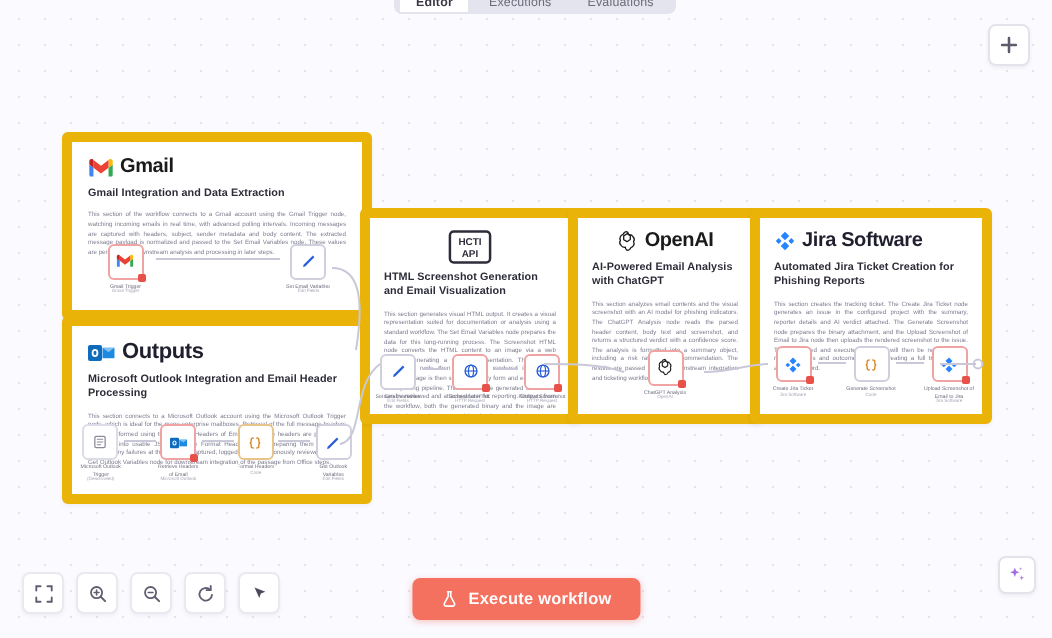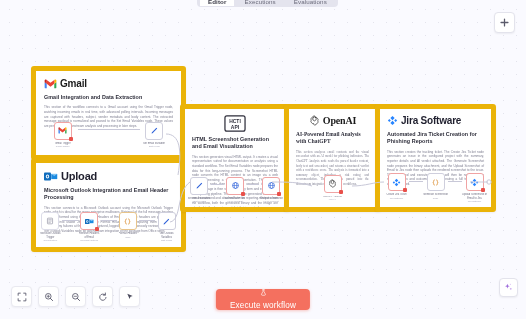--- a/index.html
+++ b/index.html
@@ -105,25 +105,24 @@
     color: #ffffff;
     border: none;
     border-radius: 4px;
     height: 21px;
     padding: 0 14px;
     display: flex;
     align-items: center;
     gap: 5px;
     font-family: "Liberation Sans", sans-serif;
     font-size: 8.2px;
-    font-weight: normal;
+    font-weight: bold;
     letter-spacing: .15px;
     box-shadow: 0 1px 3px rgba(242,100,80,.35);
     z-index: 30;
-    flex-direction: column;
   }
 
   
   .card {
     position: absolute;
     background: #ffffff;
     border: 5px solid #eab308;
     border-radius: 3px;
     box-shadow: 0 1px 2px rgba(20,20,40,.05);
     overflow: hidden;
@@ -342,21 +341,21 @@
 <div class="card" style="left:31px; top:158px; width:145px; height:84px;">
   <div class="card-inner">
     <div class="brand">
       <svg width="14" height="11" viewBox="0 0 22 17">
         <rect x="0" y="2.2" width="11" height="12.6" rx="1.5" fill="#0f6cbd"></rect>
         <ellipse cx="5.5" cy="8.5" rx="2.6" ry="3.2" fill="#ffffff"></ellipse>
         <ellipse cx="5.5" cy="8.5" rx="1.2" ry="1.7" fill="#0f6cbd"></ellipse>
         <path d="M11.4 4.4h9.4v8.2h-9.4z" fill="#1b8ae0"></path>
         <path d="M11.4 4.4l4.7 3.5 4.7-3.5z" fill="#7fc2f2"></path>
       </svg>
-      <span class="brand-name" style="color:#1f1f2e; font-size:11px;">Upload</span>
+      <span class="brand-name" style="color:#1f1f2e; font-size:11px;">Outputs</span>
     </div>
     <div class="card-title">Microsoft Outlook Integration and Email Header Processing</div>
     <div class="card-body">This section connects to a Microsoft Outlook account using the Microsoft Outlook Trigger node, which is ideal for the many enterprise mailboxes. Retrieval of the full message headers is then performed using the Retrieve Headers of Email node. The headers are parsed and converted into usable JSON with the Format Headers node, preparing them for further analysis. Any failures at this step are captured, logged and asynchronously reviewed, and the Get Outlook Variables node for downstream integration of the passage from Office steps.</div>
 
     <div class="noderow" style="bottom:5px; padding:0 3px;">
       <div class="nodewrap" style="width:34px;">
         <div class="node trigger" style="border-color:#dcdce8;">
           <svg width="8" height="8" viewBox="0 0 14 14">
             <rect x="2.5" y="2" width="9" height="10" rx="1" fill="none" stroke="#8a8a9c" stroke-width="1.1"></rect>
             <path d="M4.6 4.6h4.8M4.6 7h4.8M4.6 9.4h3" stroke="#8a8a9c" stroke-width=".9" stroke-linecap="round"></path>
@@ -461,21 +460,21 @@
           <span class="warnbadge"></span>
         </div>
         <div class="nlabel">Retrieve Screenshot</div>
         <div class="nsub">HTTP Request</div>
       </div>
     </div>
   </div>
 </div>
 
 <div class="card" style="left:284px; top:104px; width:87px; height:98px;">
-  <div class="card-inner" style="padding:6px 7px;font-family:Liberation Serif, serif;">
+  <div class="card-inner" style="padding:6px 7px;">
     <div class="brand" style="justify-content:center; margin-bottom:5px;">
       <svg width="11" height="11" viewBox="0 0 16 16">
         <path d="M8 1.2a3 3 0 0 0-2.8 2 3 3 0 0 0-2 4.3 3 3 0 0 0 .4 3.6 3 3 0 0 0 3.2 1.4A3 3 0 0 0 8 14.8a3 3 0 0 0 2.8-2 3 3 0 0 0 2-4.3 3 3 0 0 0-.4-3.6A3 3 0 0 0 9.2 3.5 3 3 0 0 0 8 1.2zm0 1.5 2.4 1.4v2.8L8 8.5 5.6 7.1V4.3z" fill="none" stroke="#1a1a1a" stroke-width=".95" stroke-linejoin="round"></path>
       </svg>
       <span class="brand-name nowrap" style="color:#1a1a1a">OpenAI</span>
     </div>
     <div class="card-title">AI-Powered Email Analysis with ChatGPT</div>
     <div class="card-body">This section analyzes email contents and the visual screenshot with an AI model for phishing indicators. The ChatGPT Analysis node reads the parsed header content, body text and screenshot, and returns a structured verdict with a confidence score. The analysis is formatted into a summary object, including a risk rating and recommendation. The results are passed into the downstream integration and ticketing workflows.</div>
 
     <div class="noderow" style="bottom:6px;">

